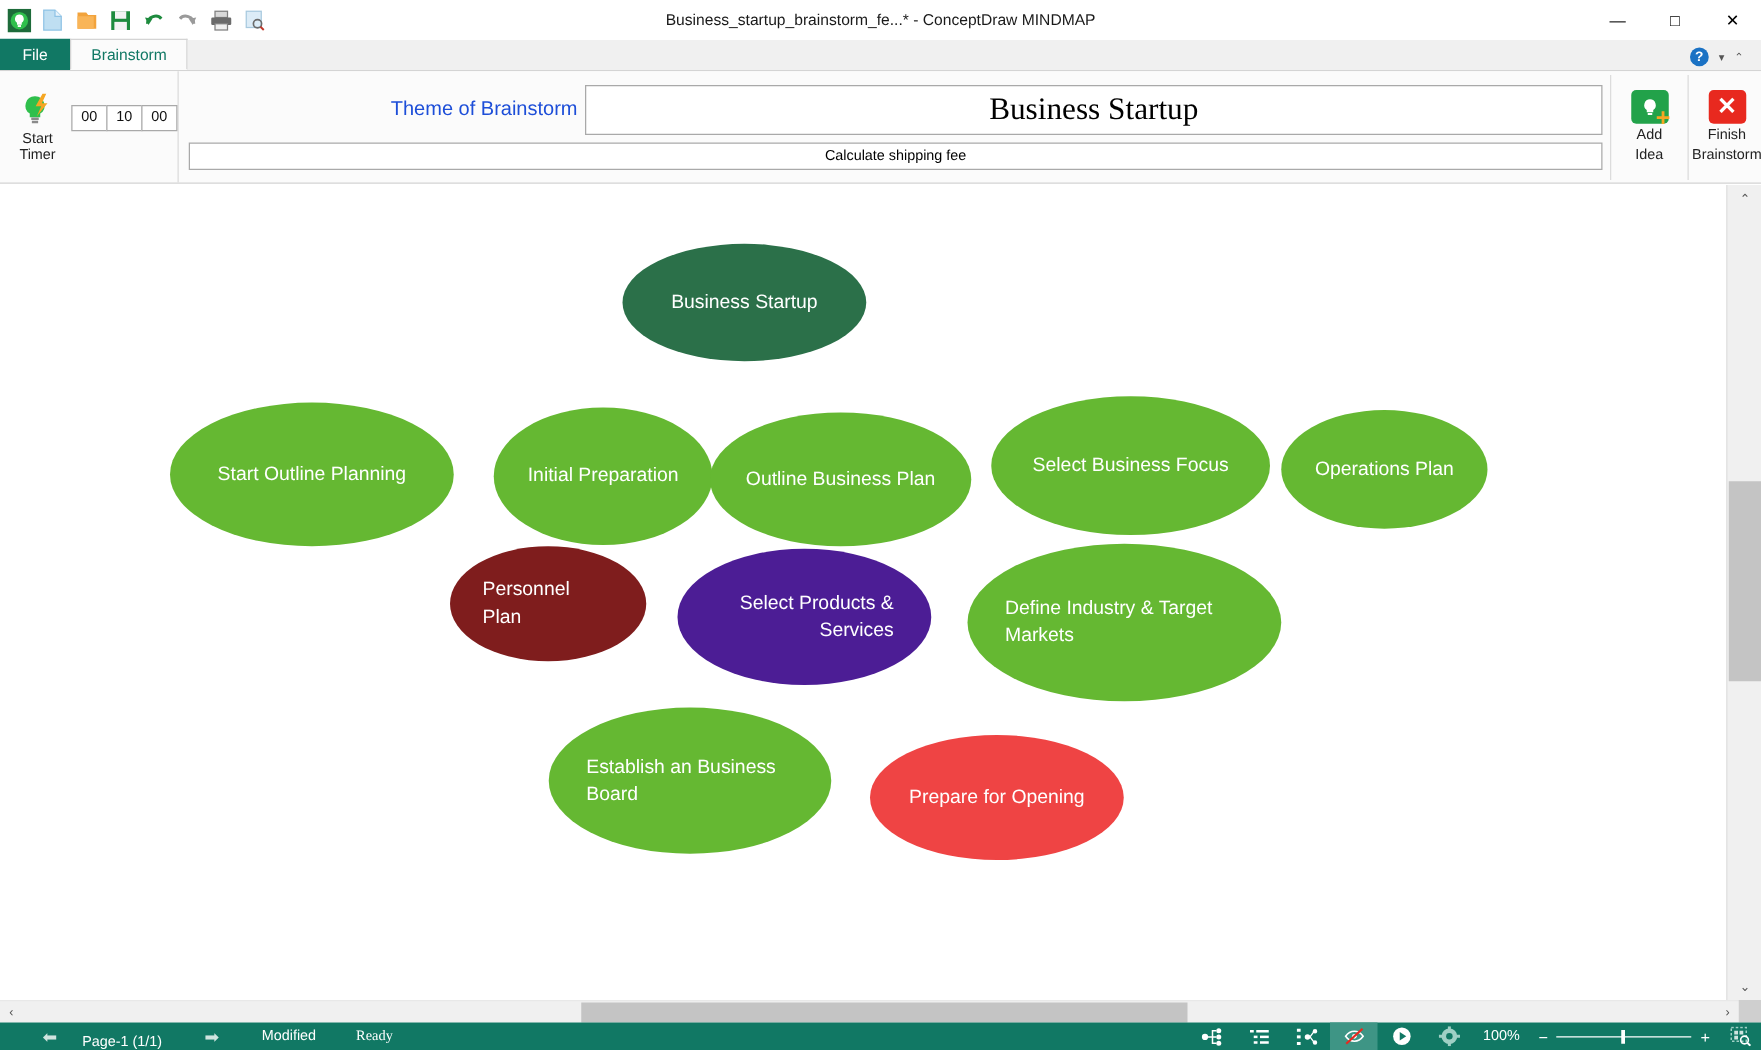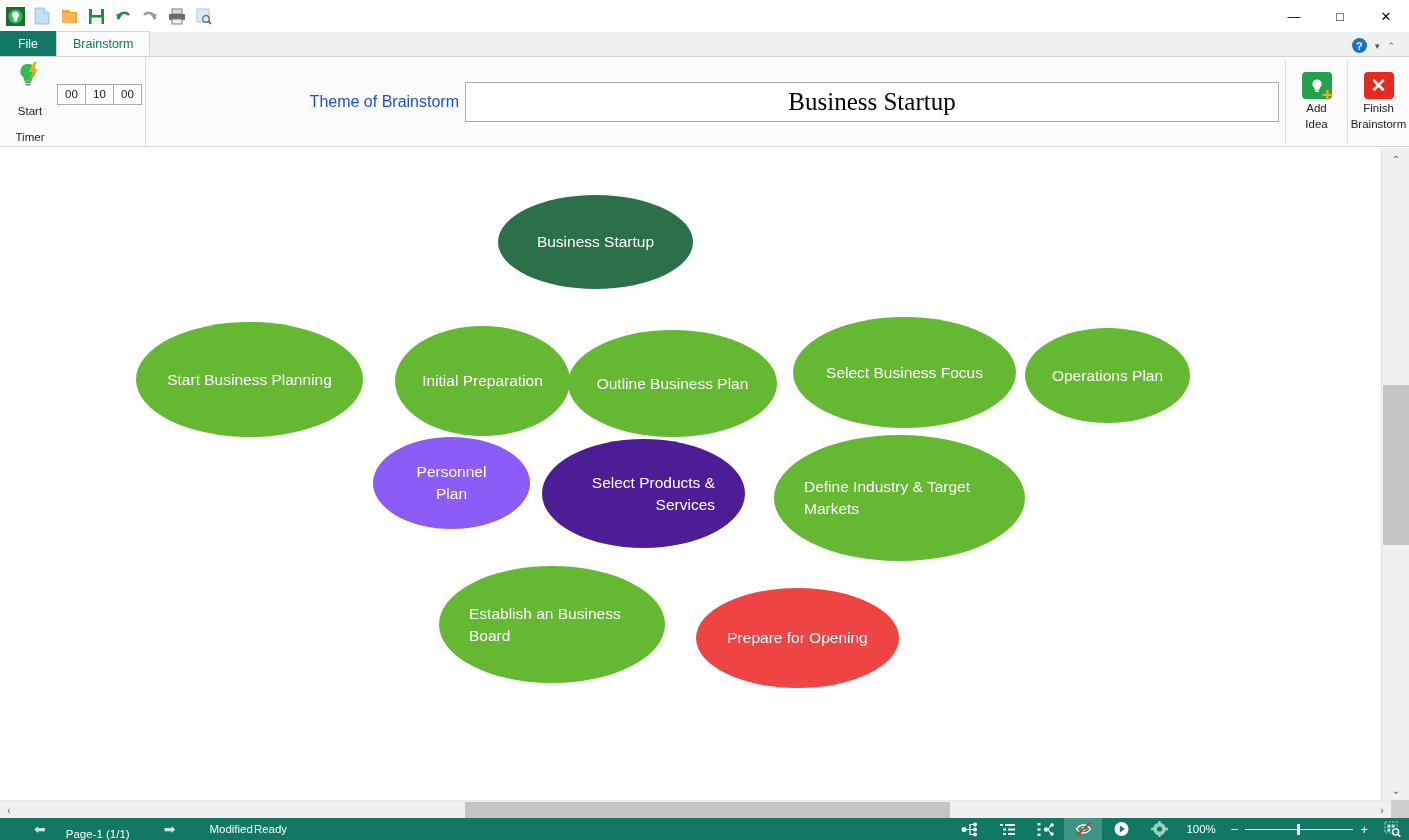--- a/index.html
+++ b/index.html
@@ -69,21 +69,21 @@
     position: absolute; top: 57px; left: 0; width: 1409px; height: 90px;
     background: #fbfbfb; border-bottom: 1px solid #d4d4d4;
     display: flex; align-items: stretch;
   }
   .grp-timer {
     width: 146px; display: flex; align-items: center;
     border-right: 1px solid #dcdcdc; padding-left: 8px; gap: 6px;
   }
   .timer-btn {
     width: 44px; display: flex; flex-direction: column; align-items: center;
-    gap: 14px; cursor: pointer;
+    gap: 1px; cursor: pointer;
   }
   .bulb {
     width: 28px; height: 30px; position: relative;
   }
   .timer-label { font-size: 11.5px; color: #222; line-height: 12px; text-align: center; }
   .timer-fields { display: flex; margin-top: -14px; }
   .tf {
     width: 29px; height: 21px; border: 1px solid #a9a9a9; background: #fff;
     font-size: 11.5px; text-align: center; line-height: 19px; color: #111;
     margin-left: -1px;
@@ -250,20 +250,21 @@
         </svg>
       </div>
       <div class="qat-ico">
         <svg width="18" height="17" viewBox="0 0 18 17">
           <rect x="2" y="1" width="12" height="13" fill="#dcecf7" stroke="#a8c9de"></rect>
           <circle cx="11" cy="11" r="3.3" fill="none" stroke="#6b6b6b" stroke-width="1.3"></circle>
           <line x1="13.4" y1="13.4" x2="16" y2="16" stroke="#c0392b" stroke-width="1.6"></line>
         </svg>
       </div>
     </div>
+    <div class="title-text">Business_startup_brainstorm_fe...* - ConceptDraw MINDMAP</div>
     <div class="wincontrols">
       <div class="wc">—</div>
       <div class="wc">□</div>
       <div class="wc">✕</div>
     </div>
   </div>
 
   <div class="tabstrip">
     <div class="tab-file">File</div>
     <div class="tab-active">Brainstorm</div>
@@ -294,20 +295,21 @@
         <div class="tf">10</div>
         <div class="tf">00</div>
       </div>
     </div>
 
     <div class="grp-theme">
       <div class="theme-row">
         <div class="theme-label">Theme of Brainstorm</div>
         <div class="theme-input">Business Startup</div>
       </div>
+      <div class="idea-input">Calculate shipping fee</div>
     </div>
 
     <div class="grp-right">
       <div class="rbtn">
         <div class="sq-green">
           <svg width="18" height="18" viewBox="0 0 18 18">
             <path d="M9 2.5 a4.6 4.6 0 0 1 2.6 8.4 l0 1.8 -5.2 0 0 -1.8 A4.6 4.6 0 0 1 9 2.5z" fill="#ffffff"></path>
             <rect x="7.2" y="13.4" width="3.6" height="1.6" fill="#ffffff"></rect>
           </svg>
           <span class="plus-badge">+</span>
@@ -319,26 +321,26 @@
         <div class="sq-red">✕</div>
         <div class="rbtn-label">Finish</div>
         <div class="rbtn-label">Brainstorm</div>
       </div>
     </div>
   </div>
 
   <div class="canvas">
     <div class="node center" style="left: 498px; top: 47px; width: 195px; height: 94px; background: rgb(43, 112, 73);">Business Startup</div>
     <div id="leaf-host">
-        <div class="node leaf" style="left: 136px; top: 174px; width: 227px; height: 115px; background: rgb(101, 184, 50); justify-content: center; text-align: center;">Start Business Planning</div>
+        <div class="node leaf" style="left: 136px; top: 174px; width: 227px; height: 115px; background: rgb(101, 184, 50); justify-content: center; text-align: center;">Start Outline Planning</div>
         <div class="node leaf" style="left: 395px; top: 178px; width: 175px; height: 110px; background: rgb(101, 184, 50); justify-content: center; text-align: center;">Initial Preparation</div>
         <div class="node leaf" style="left: 568px; top: 182px; width: 209px; height: 107px; background: rgb(101, 184, 50); justify-content: center; text-align: center;">Outline Business Plan</div>
         <div class="node leaf" style="left: 793px; top: 169px; width: 223px; height: 111px; background: rgb(101, 184, 50); justify-content: center; text-align: center;">Select Business Focus</div>
         <div class="node leaf" style="left: 1025px; top: 180px; width: 165px; height: 95px; background: rgb(101, 184, 50); justify-content: center; text-align: center;">Operations Plan</div>
-        <div class="node leaf" style="left: 373px; top: 289px; width: 157px; height: 92px; background: #8b5cf6; justify-content: center; text-align: center;">Personnel Plan</div>
+        <div class="node leaf" style="left: 360px; top: 289px; width: 157px; height: 92px; background: #7f1d1d; justify-content: center; ">Personnel Plan</div>
         <div class="node leaf" style="left: 542px; top: 291px; width: 203px; height: 109px; background: #4c1d95; justify-content: flex-start; text-align: right; padding: 0px 30px;">Select Products &amp; Services</div>
         <div class="node leaf" style="left: 774px; top: 287px; width: 251px; height: 126px; background: rgb(101, 184, 50); justify-content: flex-start; text-align: left; padding: 0px 30px;">Define Industry &amp; Target Markets</div>
         <div class="node leaf" style="left: 439px; top: 418px; width: 226px; height: 117px; background: rgb(101, 184, 50); justify-content: flex-start; text-align: left; padding: 0px 30px;">Establish an Business Board</div>
         <div class="node leaf" style="left: 696px; top: 440px; width: 203px; height: 100px; background: #ef4444; justify-content: center; text-align: center;">Prepare for Opening</div>
       </div>
   </div>
 
   <div class="vscroll">
     <div class="vs-btn" style="position:absolute;top:0;">⌃</div>
     <div class="vs-thumb"></div>
@@ -350,21 +352,21 @@
     <div class="hs-thumb"></div>
     <div class="hs-btn" style="right:18px;">›</div>
   </div>
   <div class="corner-box"></div>
 
   <div class="statusbar">
     <div class="sb-arrow" style="padding-left:34px;">⬅</div>
     <div class="sb-txt" style="padding-left:14px;margin-top:10px;">Page-1 (1/1)</div>
     <div class="sb-arrow" style="padding-left:34px;">➡</div>
     <div class="sb-txt" style="padding-left:28px;">Modified</div>
-    <div class="sb-txt" style="padding-left:1px;">Ready</div>
+    <div class="sb-txt" style="padding-left:32px;font-family:Liberation Serif, serif;">Ready</div>
 
     <div class="sb-right">
       <div class="sb-ico">
         <svg width="17" height="15" viewBox="0 0 17 15">
           <circle cx="3" cy="7.5" r="2.5" fill="#fff"></circle>
           <circle cx="14" cy="2.5" r="2" fill="#fff"></circle>
           <circle cx="14" cy="7.5" r="2" fill="#fff"></circle>
           <circle cx="14" cy="12.5" r="2" fill="#fff"></circle>
           <path d="M5 7.5H9M9 7.5V2.5H12M9 7.5h3M9 7.5v5h3" stroke="#fff" stroke-width="1.2" fill="none"></path>
         </svg>

